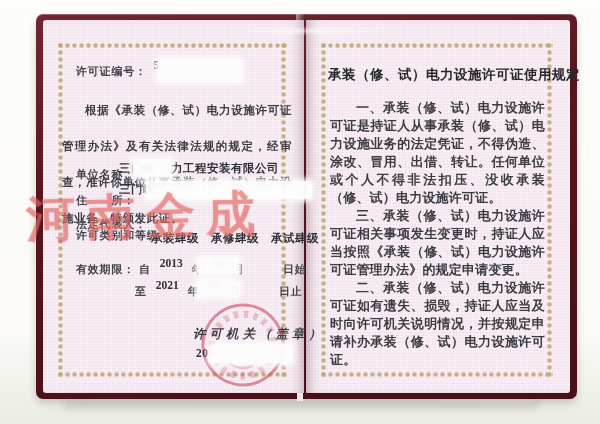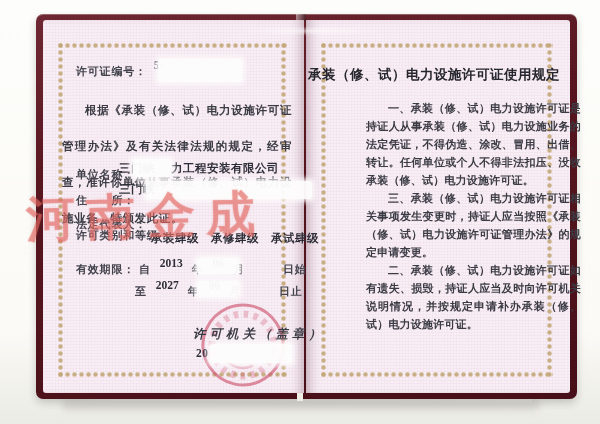--- a/index.html
+++ b/index.html
@@ -39,24 +39,24 @@
   .lbl{font-size:11px;letter-spacing:.8px;font-weight:bold;color:#43434d;}
   .val{font-size:11.5px;font-weight:bold;color:#2e2e38;letter-spacing:.5px;}
   .raised{position:relative;top:-5px;}
   .intro{position:absolute;left:62px;top:92px;width:230px;white-space:normal;
          font-size:11.5px;line-height:36px;letter-spacing:.6px;color:var(--ink);
          text-indent:2em;text-align:justify;font-weight:bold;}
   .flexrow{display:flex;align-items:flex-start;}
   .num{font-weight:bold;font-size:11.5px;color:#2e2e38;position:relative;top:-5px;margin:0 5px;text-align:center;}
   .unitword{margin:0 4px;}
   .authority{font-size:12.5px;font-weight:bold;letter-spacing:4px;color:#3a3a44;font-style:italic;}
-  .rp-title{position:absolute;left:308px;top:66px;width:233px;
+  .rp-title{position:absolute;left:328px;top:66px;width:233px;
          font-size:13.5px;font-weight:bold;letter-spacing:.5px;color:var(--ink-strong);white-space:nowrap;}
-  .clauses{position:absolute;left:330px;top:99px;width:215px;font-size:11px;
-         line-height:18px;color:var(--ink);text-align:justify;letter-spacing:.2px;margin-left:36px;}
+  .clauses{position:absolute;left:330px;top:99px;width:215px;font-size:13px;
+         line-height:18px;color:var(--ink);text-align:justify;letter-spacing:.2px;}
   .clauses p{margin:0;text-indent:2em;font-weight:bold;}
   .redact{position:absolute;background:rgba(253,252,252,.97);border-radius:2px;
          box-shadow:0 0 5px 3px rgba(253,252,252,.85);z-index:30;}
   .seal{position:absolute;left:199px;top:301px;width:88px;height:88px;z-index:20;
         opacity:.85;transform:rotate(12deg);}
   .watermark{position:absolute;left:26px;top:184px;z-index:40;font-size:49px;
         letter-spacing:11px;color:rgba(227,103,97,.52);transform:rotate(-1.5deg);
         font-weight:bold;text-shadow:0 0 2px rgba(227,103,97,.35);white-space:nowrap;}
   .glare{position:absolute;left:200px;top:12px;width:150px;height:10px;z-index:5;
         background:radial-gradient(ellipse at center,rgba(255,255,255,.55),rgba(255,255,255,0) 70%);}
@@ -123,21 +123,21 @@
     <span class="lbl unitword">自</span>
     <span class="num">2013</span>
     <span class="lbl unitword">年</span>
     <span class="num">06</span>
     <span class="lbl unitword">月</span>
     <span style="width:34px;"></span>
     <span class="lbl">日始</span>
   </div>
   <div class="txt flexrow" style="left:131px;top:284px;">
     <span class="lbl unitword">至</span>
-    <span class="num">2027</span>
+    <span class="num">2021</span>
     <span class="lbl unitword">年</span>
     <span class="num">06</span>
     <span class="lbl unitword">月</span>
     <span style="width:34px;"></span>
     <span class="lbl">日止</span>
   </div>
 
   <svg class="seal" viewBox="0 0 88 88">
     <circle cx="44" cy="44" r="40" fill="none" stroke="var(--seal-red)" stroke-width="3" opacity=".8"></circle>
     <circle cx="44" cy="44" r="31" fill="none" stroke="var(--seal-red)" stroke-width="7" opacity=".38" stroke-dasharray="4.5 5.5"></circle>

